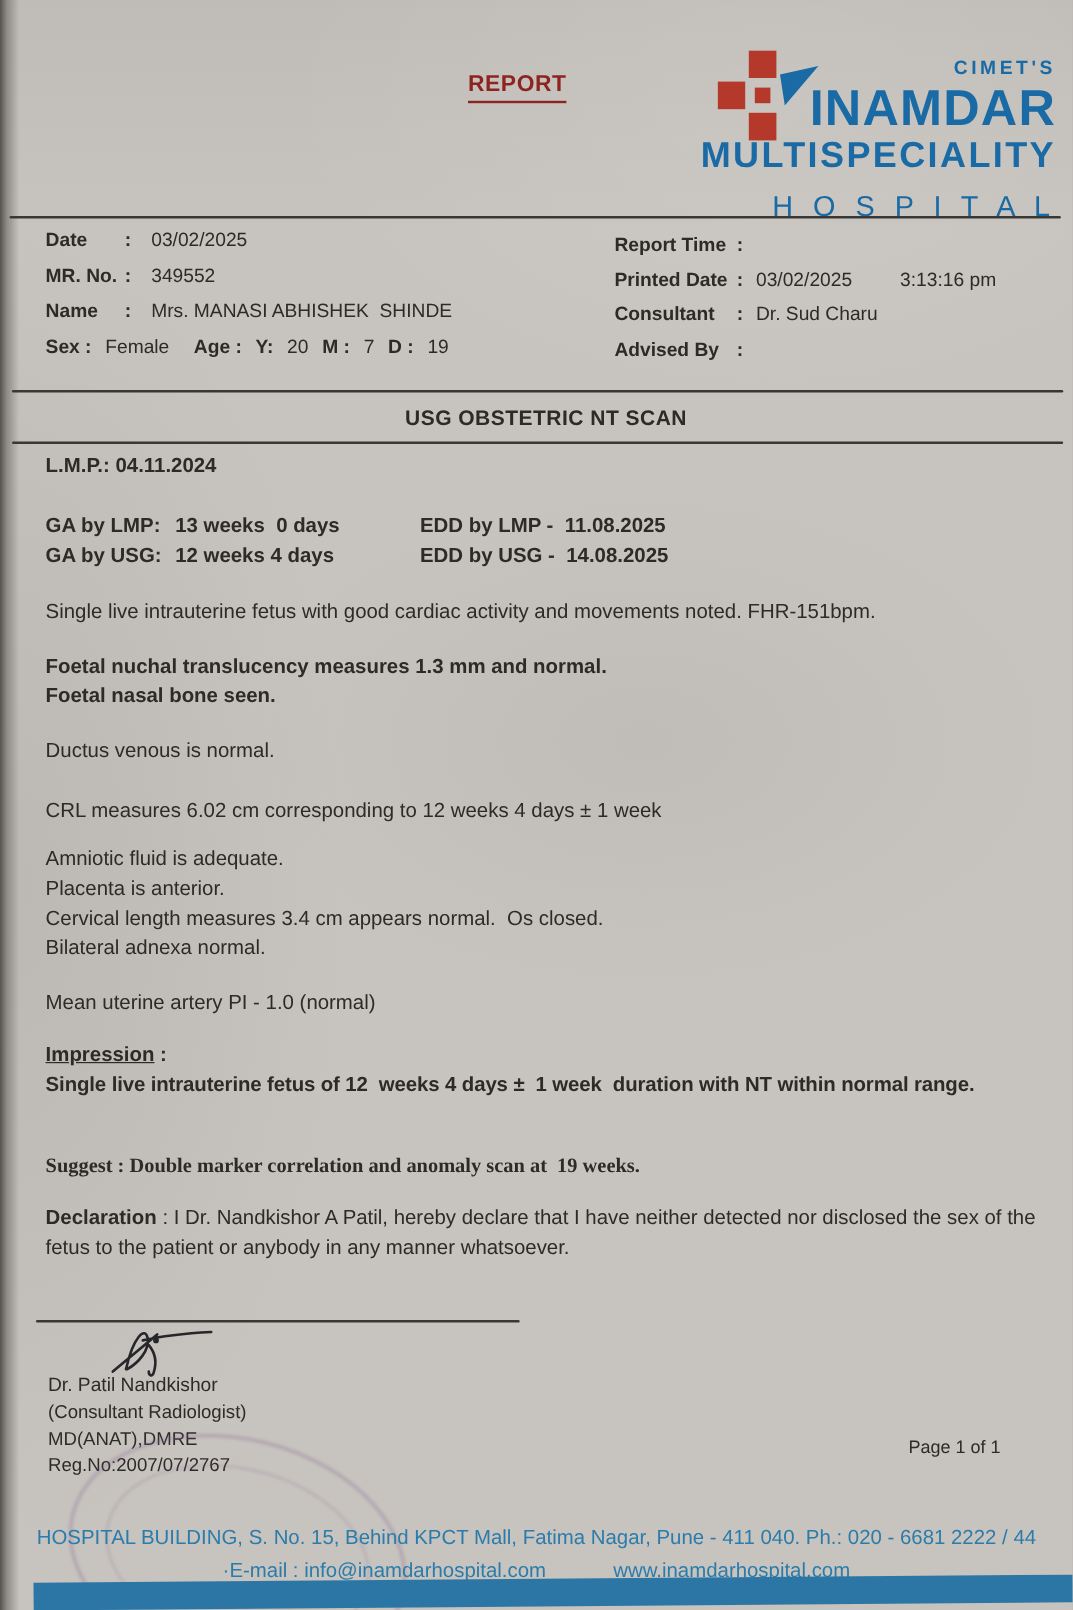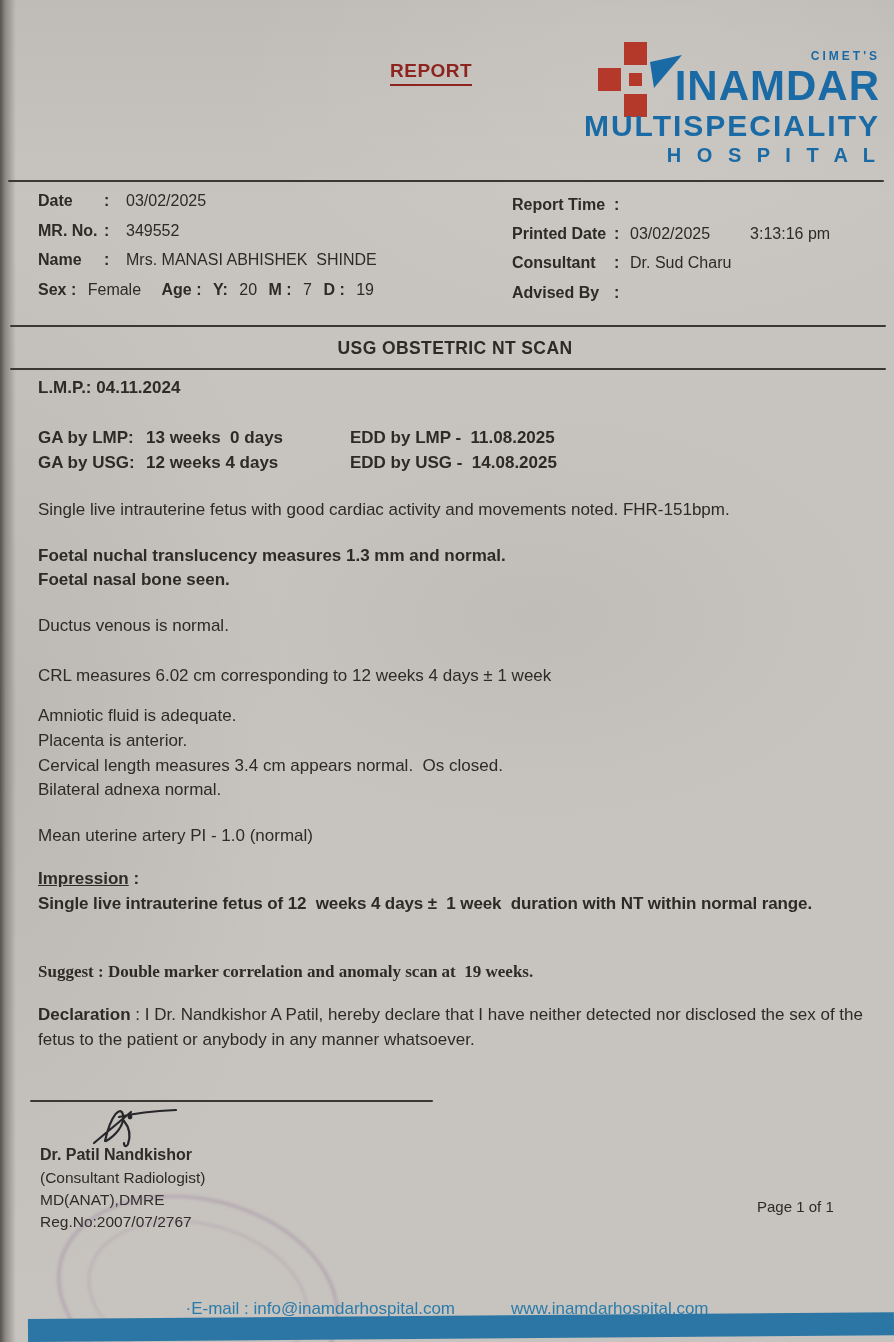--- a/index.html
+++ b/index.html
@@ -16,44 +16,44 @@
   .abs{position:absolute;}
   .b{font-weight:700;}
   .pre{white-space:pre-wrap;}
   .line{position:absolute;height:2px;background:#3a3835;border-radius:1px;}
 
   
   .report-label{position:absolute;left:390px;top:60px;font-size:19px;font-weight:700;color:#8e2420;
     letter-spacing:0.5px;border-bottom:2px solid #8e2420;padding-bottom:2px;}
   .logo{position:absolute;left:598px;top:42px;width:84px;height:92px;}
   .brand{position:absolute;right:14px;top:50px;text-align:right;color:#1a6aa5;line-height:1;}
-  .brand-tagline{font-size:12px;font-weight:700;letter-spacing:3px;}
+  .brand-tagline{font-size:16px;font-weight:700;letter-spacing:3px;}
   .brand-name{font-size:42px;font-weight:700;letter-spacing:1px;margin-top:3px;}
   .brand-sub1{font-size:30px;font-weight:700;letter-spacing:2px;margin-top:4px;}
-  .brand-sub2{font-size:20px;font-weight:700;letter-spacing:5px;margin-top:4px;}
+  .brand-sub2{font-size:24px;font-weight:400;letter-spacing:5px;margin-top:16px;}
 
   
   .prow{position:absolute;font-size:16px;}
   .pl{display:inline-block;width:66px;font-weight:700;}
   .pc{display:inline-block;width:22px;font-weight:700;text-align:left;}
   .pv{}
   .pl2{display:inline-block;width:102px;font-weight:700;}
   .pc2{display:inline-block;width:16px;font-weight:700;}
   .mL{margin-left:16px;} .mS{margin-left:7px;}
 
   
   .doc{font-size:17px;}
   .title{position:absolute;left:16px;right:0;top:338px;text-align:center;font-size:17.5px;font-weight:700;letter-spacing:0.4px;}
   .ga-label{display:inline-block;width:108px;font-weight:700;}
   .para{position:absolute;left:38px;width:830px;line-height:25px;}
   .u{text-decoration:underline;}
   .impress{letter-spacing:-0.1px;}
 
   
-  .sig-name{font-size:16px;font-weight:700;}
+  .sig-name{font-size:16px;font-weight:400;}
   .sig-sub{font-size:15.5px;}
   .pageno{position:absolute;left:757px;top:1198px;font-size:15px;}
   .footer-line1{position:absolute;left:0;right:0;top:1272px;text-align:center;font-size:17px;color:#2b7cab;}
   .footer-line2{position:absolute;left:0;right:0;top:1299px;display:flex;justify-content:center;gap:56px;font-size:17px;color:#2b7cab;}
   .bar{position:absolute;left:28px;top:1319px;width:866px;height:23px;background:#2b76a4;transform:rotate(-0.45deg);transform-origin:left center;}
   .stamp{position:absolute;left:55px;top:1198px;width:280px;height:190px;border-radius:50%;
     border:3px solid rgba(128,104,148,0.30);filter:blur(1.4px);transform:rotate(14deg);}
   .stamp-inner{position:absolute;left:28px;top:22px;right:28px;bottom:22px;border-radius:50%;border:2px solid rgba(128,104,148,0.22);}
 </style>
 </head>
@@ -169,18 +169,19 @@
   <div class="abs sig-sub pre" style="left:40px;top:1169px;">(Consultant Radiologist)</div>
   <div class="abs sig-sub pre" style="left:40px;top:1191px;">MD(ANAT),DMRE</div>
   <div class="abs sig-sub pre" style="left:40px;top:1213px;">Reg.No:2007/07/2767</div>
 
   <div class="pageno pre">Page 1 of 1</div>
 
   <div class="stamp">
     <div class="stamp-inner"></div>
   </div>
 
+  <div class="footer-line1 pre">HOSPITAL BUILDING, S. No. 15, Behind KPCT Mall, Fatima Nagar, Pune - 411 040. Ph.: 020 - 6681 2222 / 44</div>
   <div class="footer-line2">
     <span class="pre">·E-mail : info@inamdarhospital.com</span>
     <span class="pre">www.inamdarhospital.com</span>
   </div>
   <div class="bar"></div>
 </div>
 
 </body></html>

